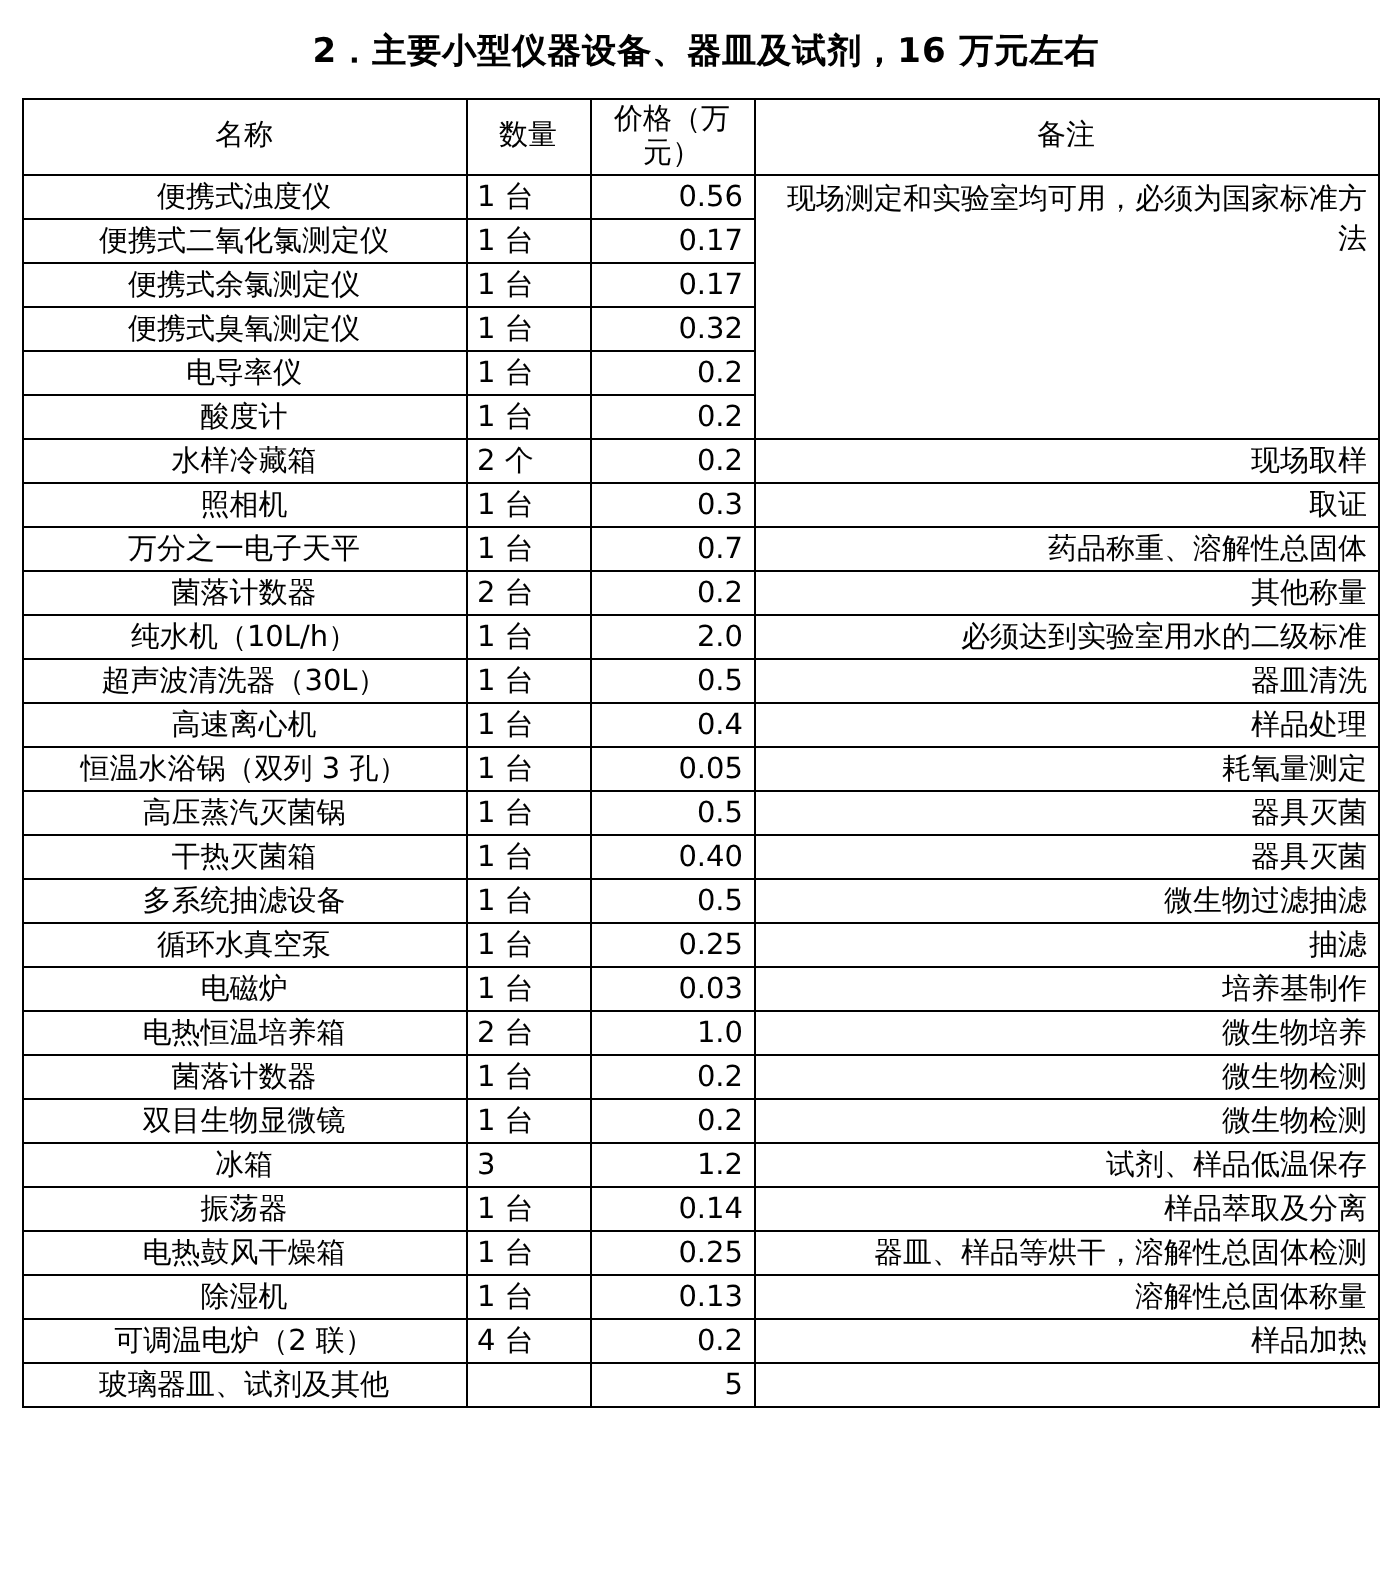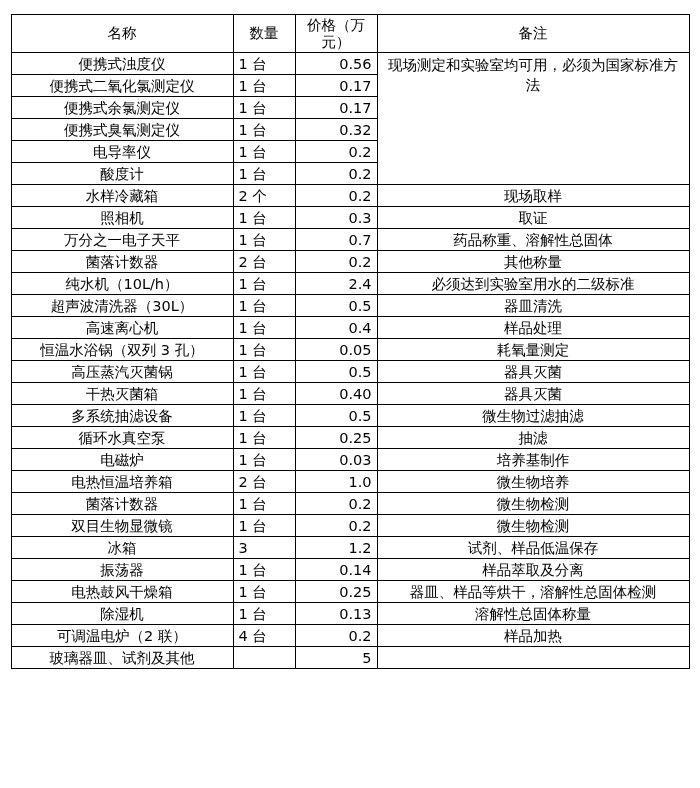--- a/index.html
+++ b/index.html
@@ -51,28 +51,29 @@
     font-weight: normal;
   }
   .col-name  { width: 222px; }
   .col-qty   { width: 62px; }
   .col-price { width: 82px; }
   .col-note  { width: 312px; }
 
   td.name  { text-align: center; }
   td.qty   { text-align: left; margin-left: 40px; }
   td.price { text-align: right; }
-  td.note  { text-align: center; }
+  td.note  { text-align: right; }
   td.note.multi { vertical-align: top; padding-top: 3px; line-height: 1.35; }
 </style>
 </head>
 <body>
 
 <div class="page">
 
+  <h1 class="doc-title">2．主要小型仪器设备、器皿及试剂，16 万元左右</h1>
 
   <table class="equip">
     <colgroup>
       <col class="col-name">
       <col class="col-qty">
       <col class="col-price">
       <col class="col-note">
     </colgroup>
     <thead>
       <tr>
@@ -134,21 +135,21 @@
         </tr>
         <tr>
           <td class="name">菌落计数器</td>
           <td class="qty">2 台</td>
           <td class="price">0.2</td>
           <td class="note">其他称量</td>
         </tr>
         <tr>
           <td class="name">纯水机（10L/h）</td>
           <td class="qty">1 台</td>
-          <td class="price">2.4</td>
+          <td class="price">2.0</td>
           <td class="note">必须达到实验室用水的二级标准</td>
         </tr>
         <tr>
           <td class="name">超声波清洗器（30L）</td>
           <td class="qty">1 台</td>
           <td class="price">0.5</td>
           <td class="note">器皿清洗</td>
         </tr>
         <tr>
           <td class="name">高速离心机</td>

